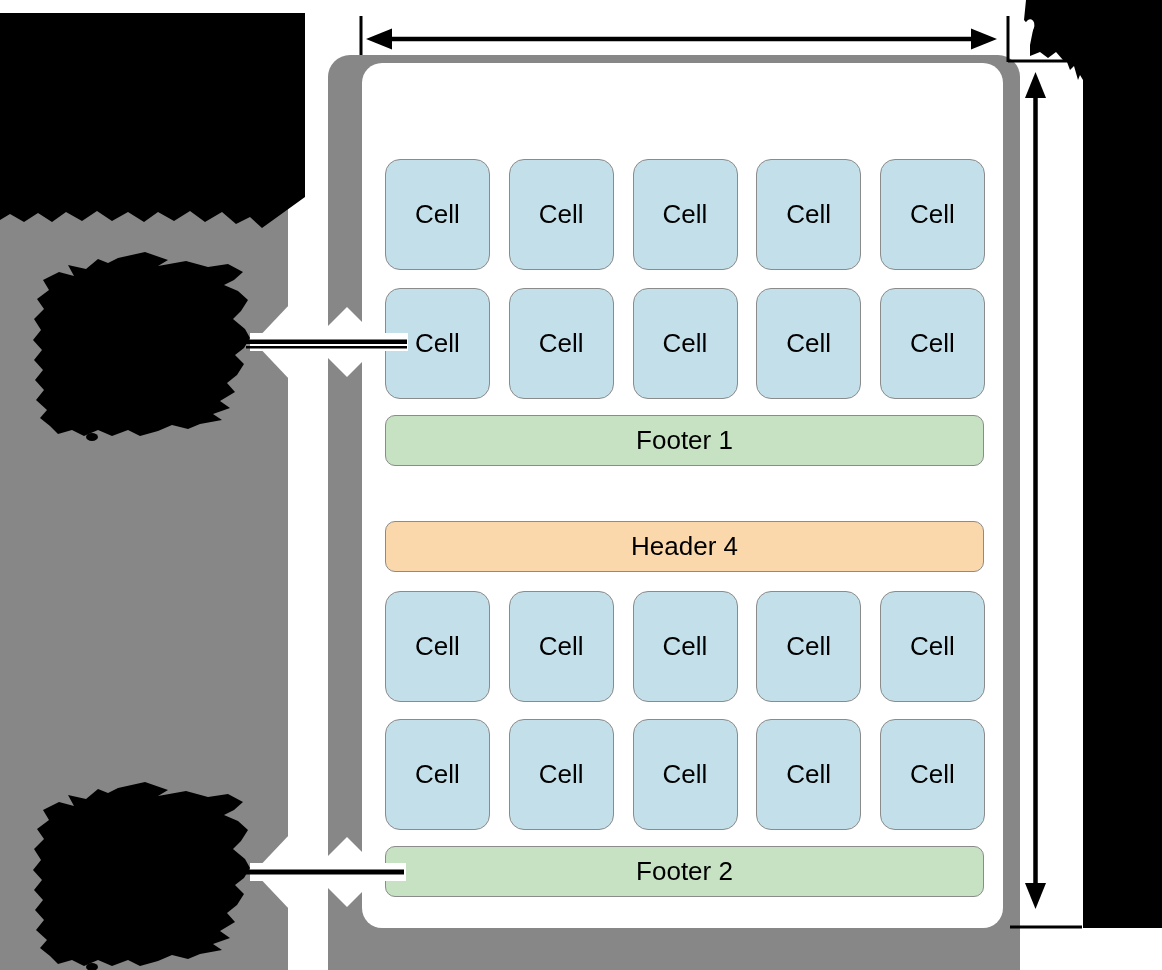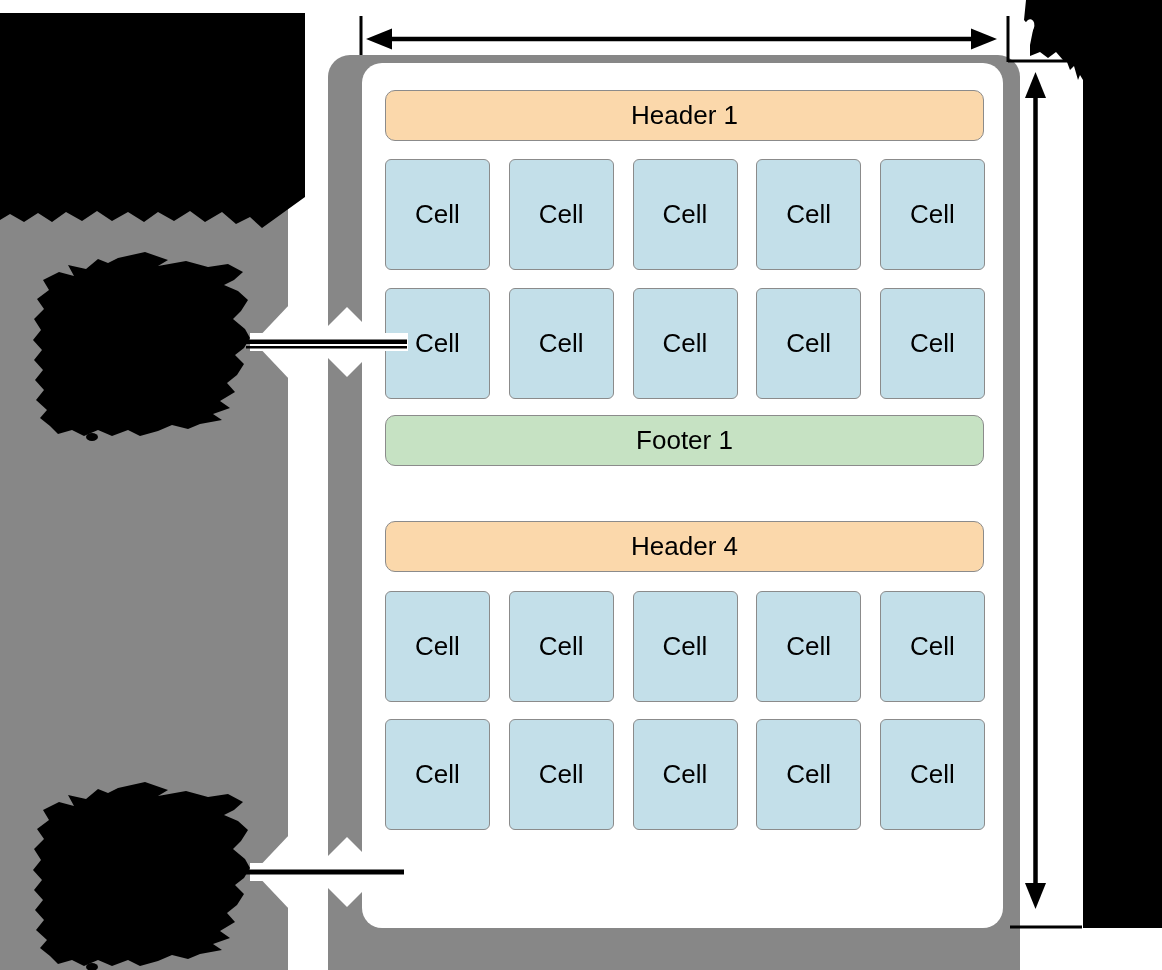--- a/index.html
+++ b/index.html
@@ -8,37 +8,36 @@
   .gray-region{position:absolute;background:#878787;}
   #left-gray{left:0;top:55px;width:288px;height:915px;}
   #center-gray{left:328px;top:55px;width:692px;height:915px;border-radius:22px 22px 0 0;}
   #right-black-band{position:absolute;left:1083px;top:0;width:79px;height:928px;background:#000;}
   #panel{position:absolute;left:362px;top:63px;width:641px;height:865px;background:#ffffff;border-radius:20px;}
   .bar{position:absolute;left:23px;width:597px;height:49px;border:1.5px solid #8b8b8b;border-radius:10px;
        display:flex;align-items:center;justify-content:center;font-size:26px;color:#000;}
   .bar.header{background:#fbd8ab;}
   .bar.footer{background:#c6e2c3;}
   .cell-row{position:absolute;left:23px;width:600px;height:111px;display:flex;justify-content:space-between;}
-  .cell{width:105px;height:111px;box-sizing:border-box;background:#c3dfe9;border:1.5px solid #8b8b8b;border-radius:6px;
+  .cell{width:105px;height:111px;box-sizing:border-box;background:#c3dfe9;border:1.5px solid #8b8b8b;border-radius:15px;
         display:flex;align-items:center;justify-content:center;font-size:26px;color:#000;}
   #h1{top:27px;} #r1{top:96px;} #r2{top:225px;} #f1{top:352px;}
   #h2{top:458px;} #r3{top:528px;} #r4{top:656px;} #f2{top:783px;}
   #overlay{position:absolute;left:0;top:0;width:1162px;height:970px;pointer-events:none;}
 </style>
 </head>
 <body>
 
 <div id="canvas">
 
   <div id="left-gray" class="gray-region"></div>
   <div id="center-gray" class="gray-region"></div>
   <div id="right-black-band"></div>
 
   <div id="panel">
-    <div id="h1" class="bar header">Header 1</div>
 
     <div id="r1" class="cell-row">
       <div class="cell">Cell</div>
       <div class="cell">Cell</div>
       <div class="cell">Cell</div>
       <div class="cell">Cell</div>
       <div class="cell">Cell</div>
     </div>
 
     <div id="r2" class="cell-row">
@@ -62,20 +61,21 @@
     </div>
 
     <div id="r4" class="cell-row">
       <div class="cell">Cell</div>
       <div class="cell">Cell</div>
       <div class="cell">Cell</div>
       <div class="cell">Cell</div>
       <div class="cell">Cell</div>
     </div>
 
+    <div id="f2" class="bar footer">Footer 2</div>
   </div>
 
   <svg id="overlay" viewBox="0 0 1162 970" xmlns="http://www.w3.org/2000/svg">
 
     <polygon fill="#ffffff" points="254,342 290,304 290,380"></polygon>
     <polygon fill="#ffffff" points="312,342 347,307 382,342 347,377"></polygon>
     <polygon fill="#ffffff" points="254,872 290,834 290,910"></polygon>
     <polygon fill="#ffffff" points="312,872 347,837 382,872 347,907"></polygon>
 
     <path fill="#000" d="M0,13 H305 V197 L262,228 L250,217 L236,224 L222,212 L205,222 L190,211 L174,221

